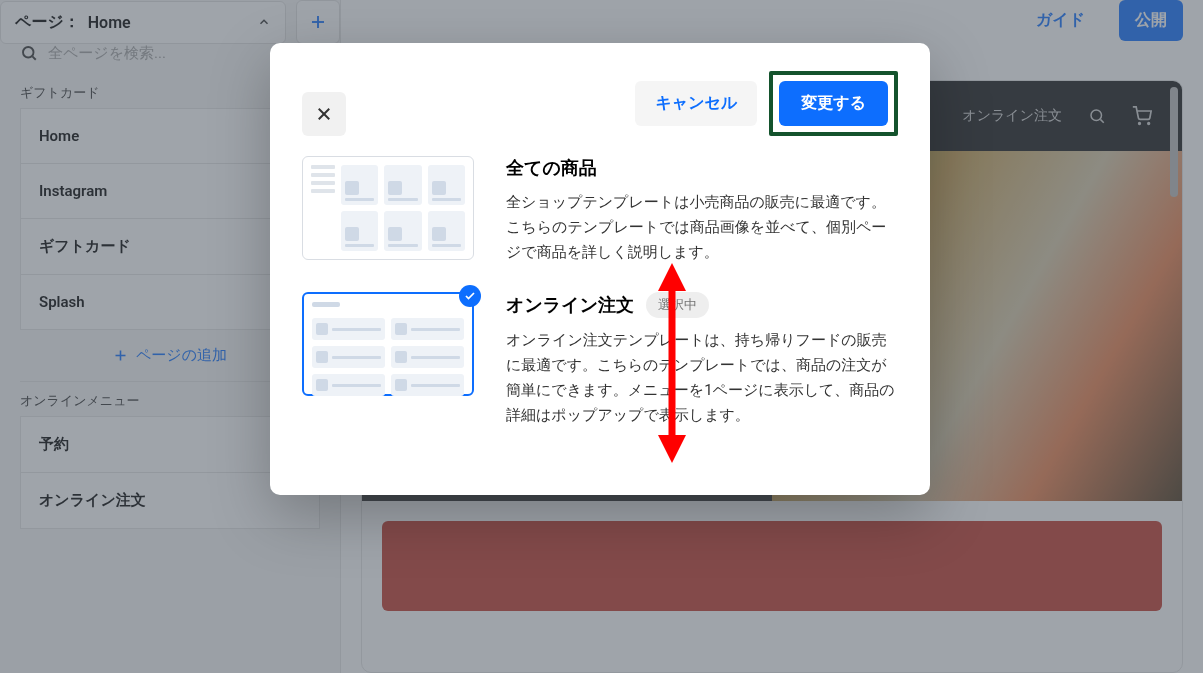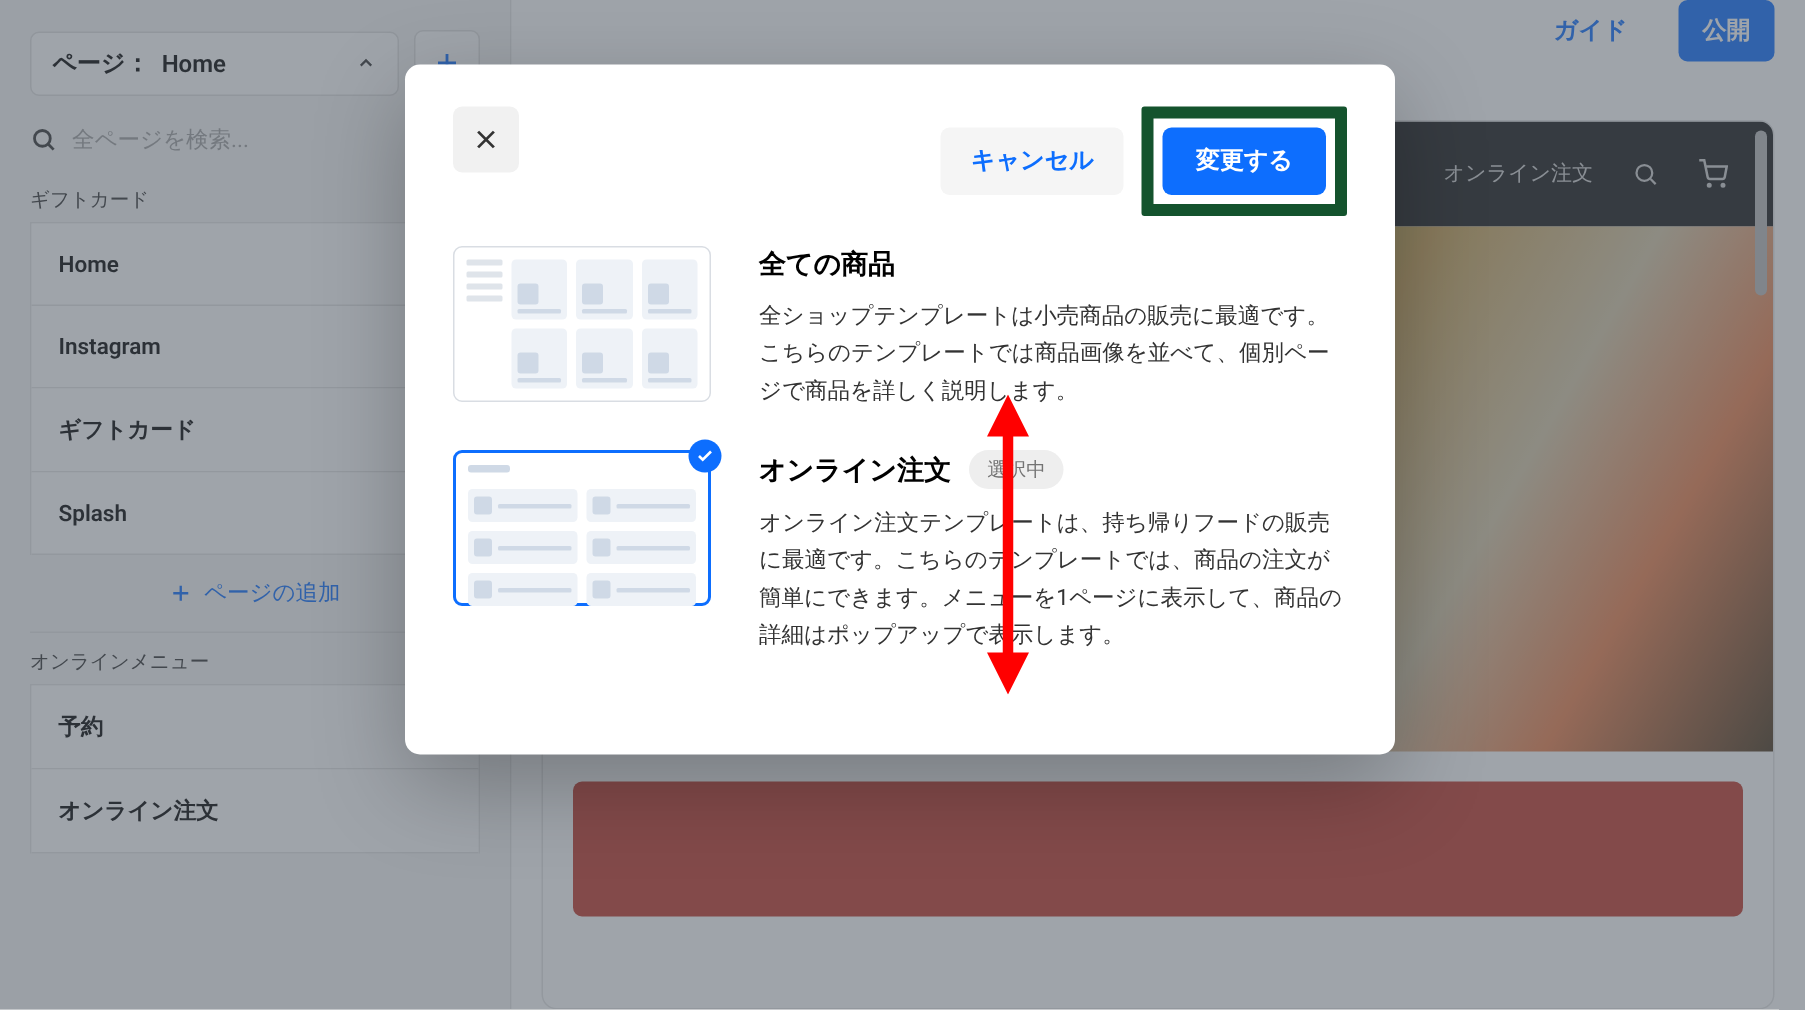--- a/index.html
+++ b/index.html
@@ -1,19 +1,19 @@
 <!DOCTYPE html>
 <html><head>
 <meta charset="utf-8">
 <style>
   * { box-sizing: border-box; margin: 0; padding: 0; font-family: -apple-system, BlinkMacSystemFont, "Segoe UI", Roboto, "Helvetica Neue", Arial, sans-serif; }
   body { width: 1203px; height: 673px; overflow: hidden; background: #f7f7f7; position: relative; }
 
   .sidebar { position: absolute; left: 0; top: 0; width: 341px; height: 100%; background: #f5f5f5; border-right: 1px solid #e5e5e5; }
-  .sidebar-top { padding: 20px; display: flex; gap: 10px; align-items: center; }
+  .sidebar-top { display: flex; gap: 10px; align-items: center; }
   .page-dropdown { background: #fff; border: 1px solid #e0e0e0; border-radius: 6px; padding: 10px 14px; display: flex; align-items: center; gap: 8px; font-size: 16px; font-weight: 600; flex: 1; }
   .chevron-down { margin-left: auto; }
   .plus-btn { width: 44px; height: 44px; background: #fff; border: 1px solid #e0e0e0; border-radius: 6px; display: flex; align-items: center; justify-content: center; color: #0d6efe; font-size: 22px; font-weight: 300; }
   .search-row { padding: 0 20px 12px; display: flex; align-items: center; gap: 10px; }
   .search-row input { border: none; background: transparent; font-size: 15px; color: #333; flex: 1; outline: none; }
   .search-row input::placeholder { color: #a0a0a0; }
   .section-label { font-size: 13px; color: #333; padding: 10px 20px 6px; }
   .page-item { background: #fff; border-bottom: 1px solid #e5e5e5; padding: 18px 20px; font-size: 15px; font-weight: 600; margin: 0 20px 0 20px; }
   .page-item { margin:0; border-left:none;border-right:none; padding-left:36px;}
   .page-list-inner{ margin:0 20px; border:1px solid #e5e5e5; border-bottom:none;}
@@ -29,25 +29,25 @@
   .site-header{ height:70px; background:#181818; display:flex; align-items:center; justify-content:flex-end; gap:26px; padding:0 30px; color:#cfcfcf; font-size:14px;}
   .site-hero{ display:flex; height:350px;}
   .hero-left{flex:1;background:#333;}
   .hero-right{flex:1;background:linear-gradient(120deg,#7a9a3c,#c9a050 30%,#d7c8a7 55%,#e97e4a 75%,#4a371e);}
   .red-band{height:90px;background:#c0392b;margin:20px 20px 0;border-radius:6px;}
   .scrollbar{ position:absolute; right:4px; top:6px; width:8px; height:110px; background:#bbb; border-radius:4px;}
 
   .overlay { position: absolute; inset: 0; background: rgba(80,90,100,0.55); }
 
   .modal { position: absolute; left: 270px; top: 43px; width: 660px; background: #fff; border-radius: 10px; box-shadow: 0 20px 60px rgba(0,0,0,0.25); padding: 28px 32px 40px; }
-  .modal-header { display: flex; align-items: flex-start; justify-content: space-between; margin-bottom: 20px; }
+  .modal-header { display: flex; align-items: flex-end; justify-content: space-between; margin-bottom: 20px; }
   .close-btn { width: 44px; height: 44px; border-radius: 6px; background: #f1f1f1; display: flex; align-items: center; justify-content: center; }
   .modal-actions { display: flex; gap: 12px; align-items: center; }
   .btn-cancel { background: #f5f5f5; color: #0d6efe; padding: 12px 20px; border-radius: 6px; font-size: 16px; font-weight: 600; }
-  .highlight-box { border: 8px solid #14532d; padding: 6px; border-radius: 2px; }
+  .highlight-box { border: 4px solid #14532d; padding: 6px; border-radius: 2px; }
   .btn-apply { background: #0d6efe; color: #fff; padding: 12px 22px; border-radius: 6px; font-size: 16px; font-weight: 600; }
   .modal-title { font-size: 23px; font-weight: 700; margin-bottom: 22px; }
   .option-row { display: flex; gap: 32px; margin-bottom: 28px; align-items: flex-start; }
   .option-thumb { width: 172px; height: 104px; border: 1px solid #d9dde3; border-radius: 6px; flex-shrink: 0; position: relative; background:#fff; display:flex; padding:8px; gap:6px;}
   .thumb-sidebar{width:24px;display:flex;flex-direction:column;gap:4px;}
   .thumb-sidebar div{height:4px;background:#dfe4ea;border-radius:1px;}
   .thumb-grid{flex:1;display:grid;grid-template-columns:repeat(3,1fr);gap:6px;}
   .thumb-card{background:#eef2f7;border-radius:3px;display:flex;flex-direction:column;justify-content:flex-end;gap:3px;padding:4px;}
   .thumb-tag{width:14px;height:14px;background:#cfd9e6;border-radius:2px;transform:rotate(0deg);}
   .thumb-line{height:3px;background:#cfd9e6;border-radius:1px;}

